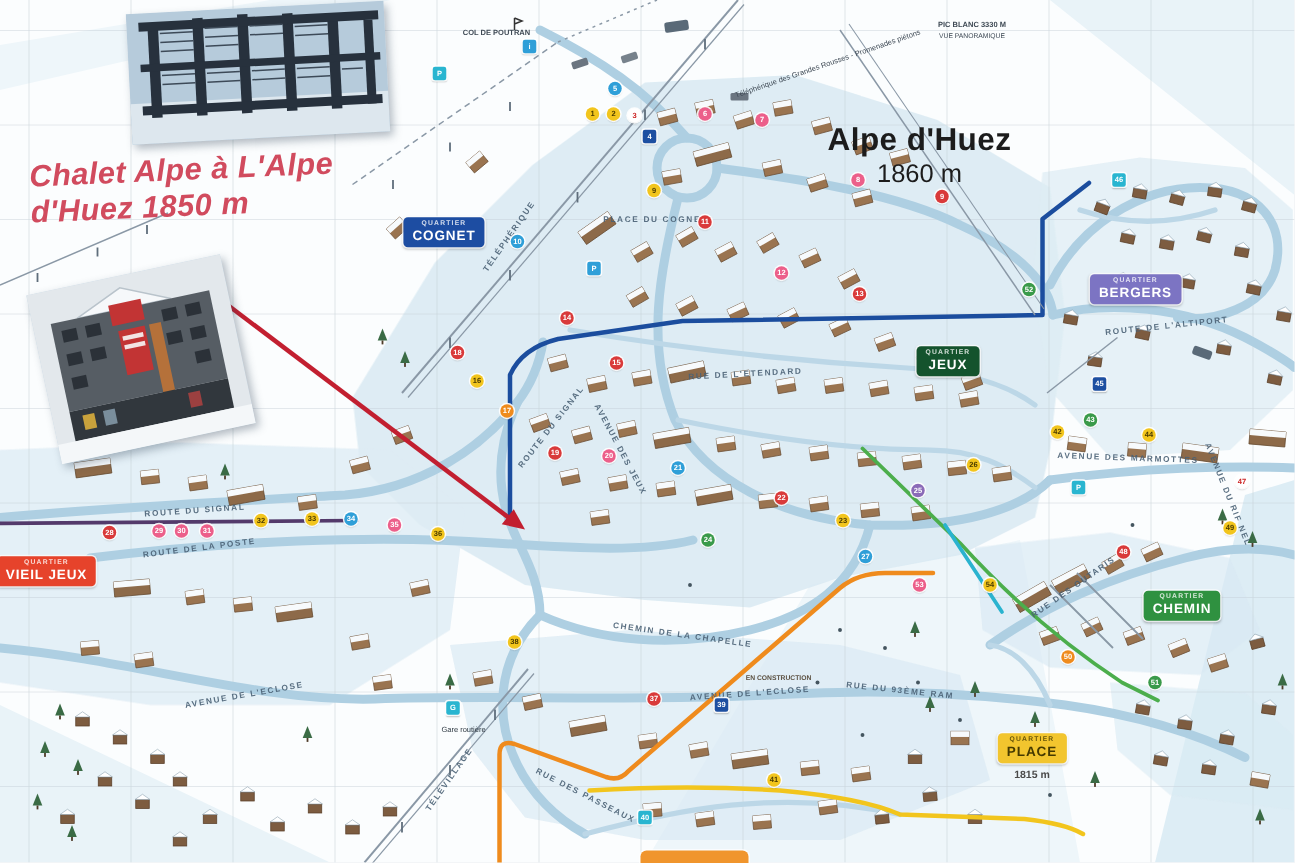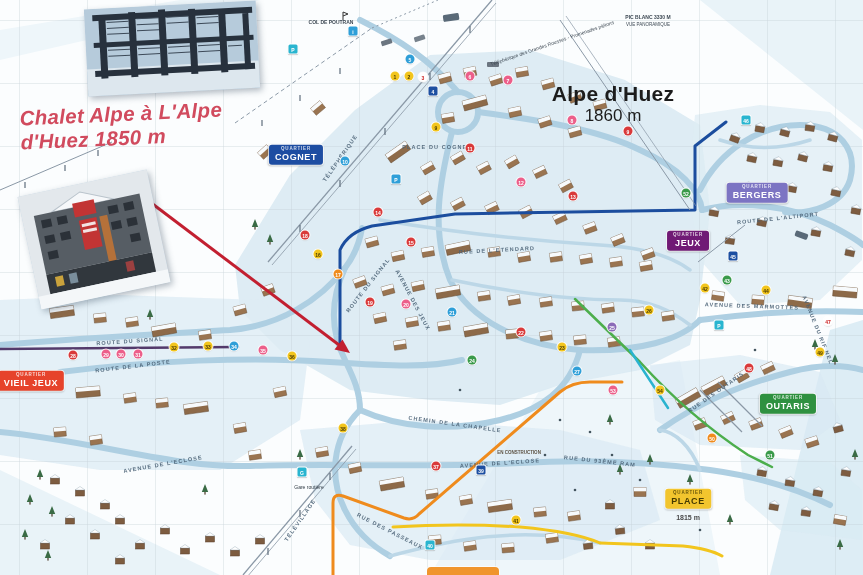--- a/index.html
+++ b/index.html
@@ -376,31 +376,31 @@
 
   <div class="layer" id="badges">
       <div class="badge" style="left: 296px; top: 155px; background: rgb(29, 77, 162); color: rgb(255, 255, 255);">
         <div class="sm">QUARTIER</div>
         <div class="nm">COGNET</div>
       </div>
       <div class="badge" style="left: 757px; top: 193px; background: rgb(124, 116, 195); color: rgb(255, 255, 255);">
         <div class="sm">QUARTIER</div>
         <div class="nm">BERGERS</div>
       </div>
-      <div class="badge" style="left: 688px; top: 241px; background: #701a75; color: rgb(255, 255, 255);">
+      <div class="badge" style="left: 632px; top: 241px; background: #14532d; color: rgb(255, 255, 255);">
         <div class="sm">QUARTIER</div>
         <div class="nm">JEUX</div>
       </div>
       <div class="badge" style="left: 31px; top: 381px; background: rgb(230, 67, 43); color: rgb(255, 255, 255);">
         <div class="sm">QUARTIER</div>
         <div class="nm">VIEIL JEUX</div>
       </div>
       <div class="badge" style="left: 788px; top: 404px; background: rgb(47, 145, 64); color: rgb(255, 255, 255);">
         <div class="sm">QUARTIER</div>
-        <div class="nm">OUTARIS</div>
+        <div class="nm">CHEMIN</div>
       </div>
       <div class="badge" style="left: 688px; top: 499px; background: rgb(242, 197, 46); color: rgb(69, 58, 0);">
         <div class="sm">QUARTIER</div>
         <div class="nm">PLACE</div>
       </div>
     </div>
   <div class="layer" id="markers">
       <div class="marker" style="left: 395px; top: 76px; background: rgb(242, 197, 29); color: rgb(74, 59, 0);">1</div>
       <div class="marker" style="left: 409px; top: 76px; background: rgb(242, 197, 29); color: rgb(74, 59, 0);">2</div>
       <div class="marker" style="left: 423px; top: 77px; background: rgb(255, 255, 255); color: rgb(204, 34, 34);">3</div>

